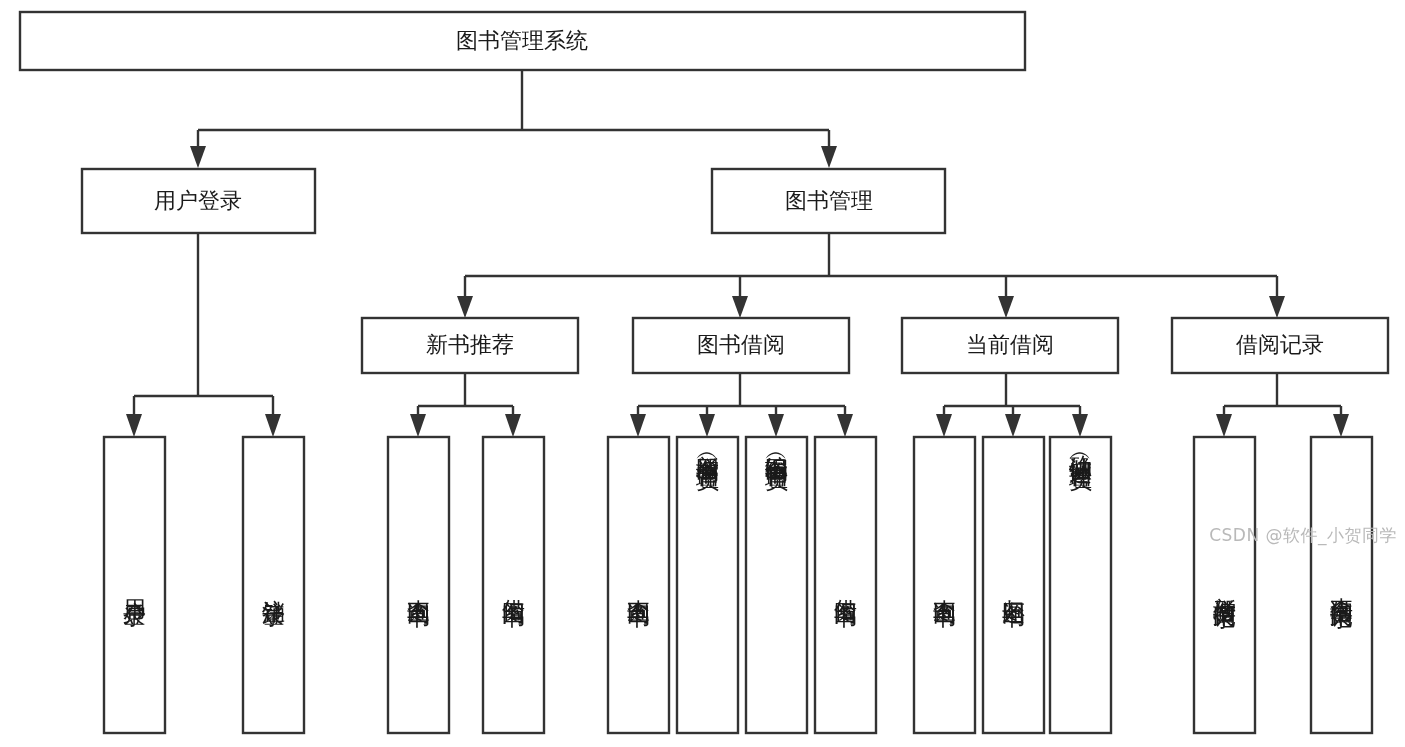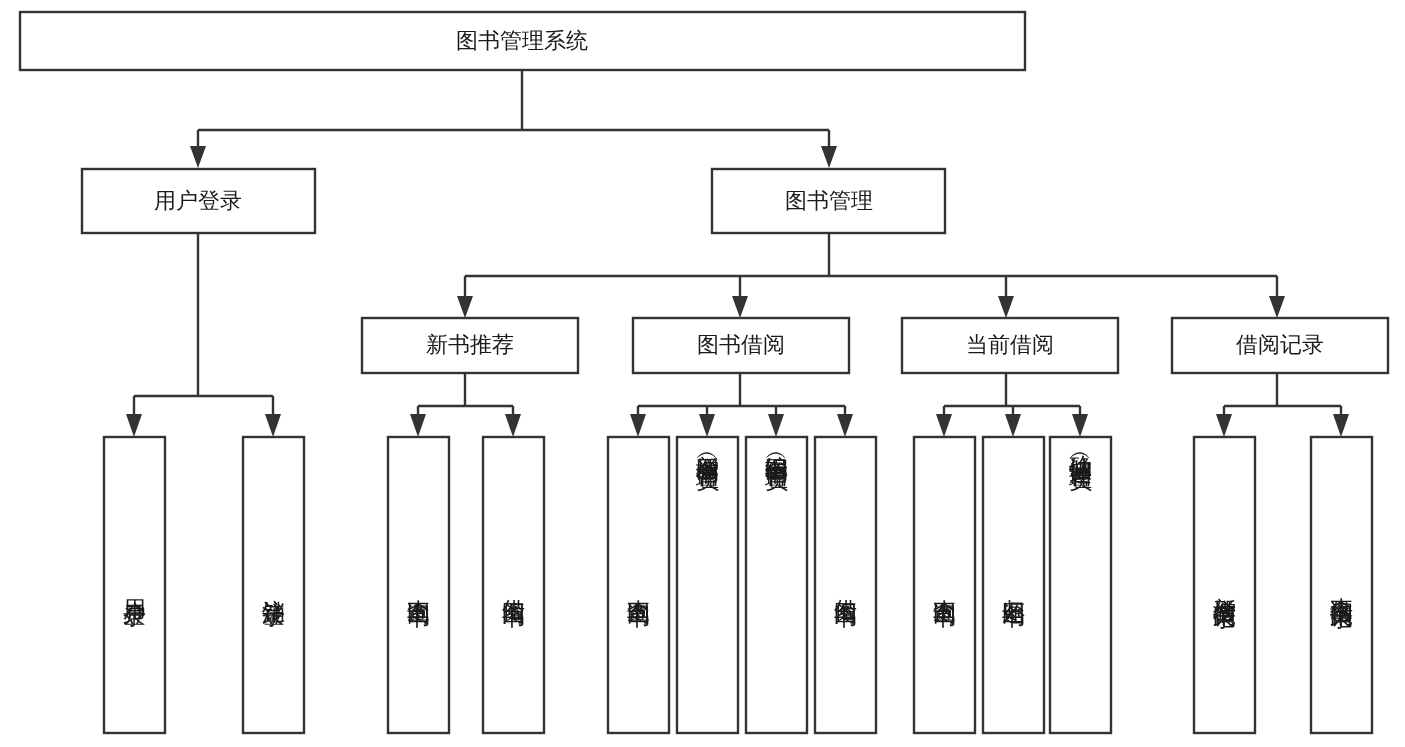--- a/index.html
+++ b/index.html
@@ -247,14 +247,15 @@
     <span class="vert-label">确认归还（管理员）</span>
   </div>
 
   <div class="vert-label-wrap" style="left:1194px; top:437px; width:61px; height:296px;">
     <span class="vert-label">新增借阅记录</span>
   </div>
   <div class="vert-label-wrap" style="left:1311px; top:437px; width:61px; height:296px;">
     <span class="vert-label">查询借阅记录</span>
   </div>
 
+  <div class="watermark">CSDN @软件_小贺同学</div>
 
 </div>
 
 </body></html>

